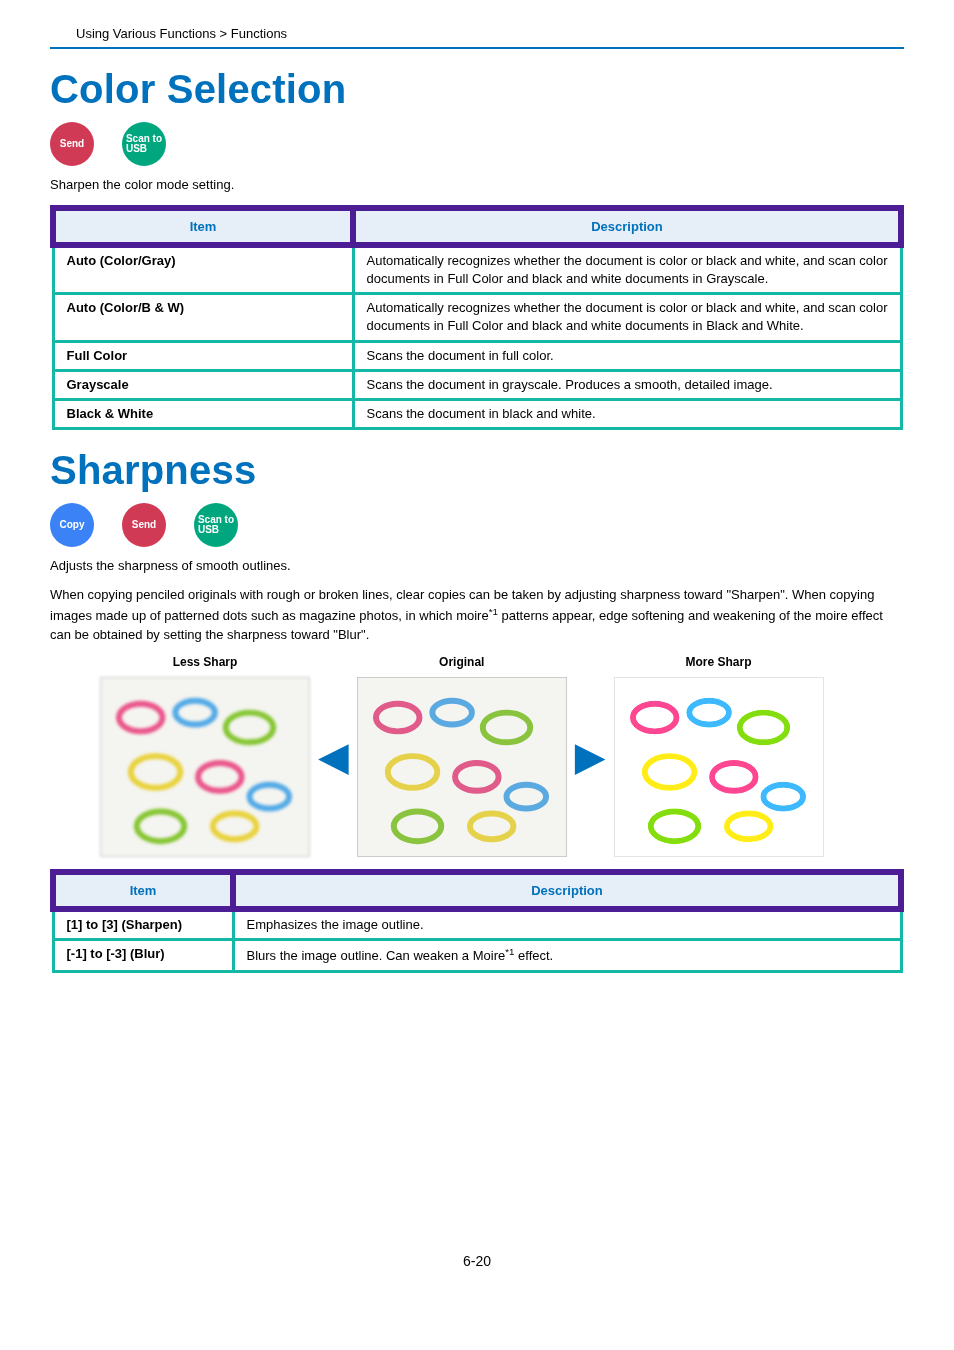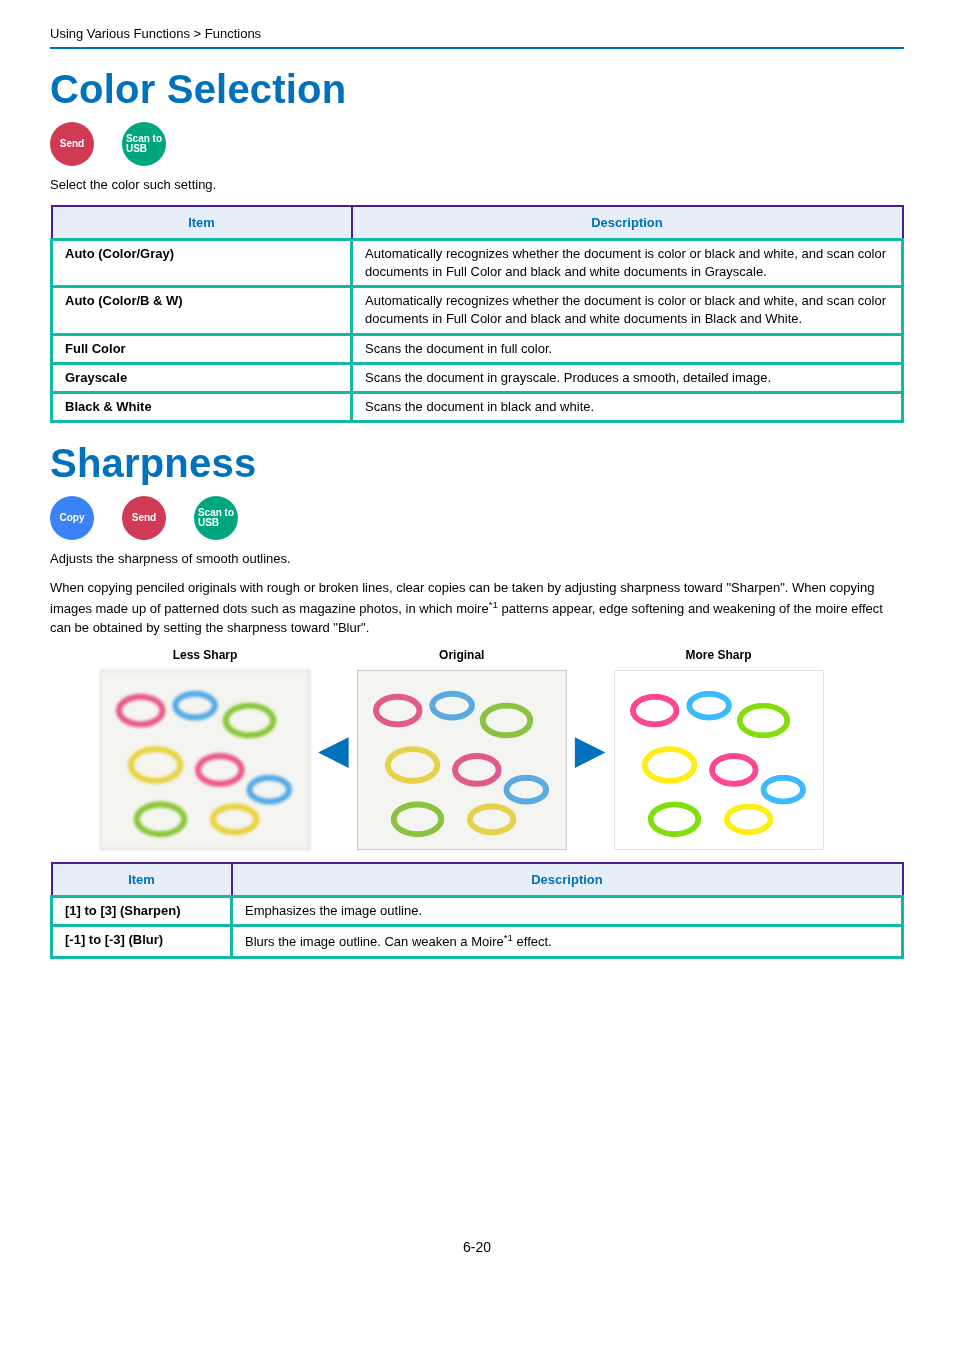--- a/index.html
+++ b/index.html
@@ -12,20 +12,21 @@
     background: #fff;
     width: 954px;
   }
   .page {
     padding: 26px 50px 40px 50px;
   }
   .breadcrumb {
     font-size: 13px;
     margin-bottom: 6px;
     color: #000;
+    margin-left: 26px;
   }
   hr.top-rule {
     border: none;
     border-top: 2px solid #0071bc;
     margin: 0 0 18px 0;
   }
   h1.section-title {
     font-family: Liberation Sans, sans-serif;
     font-size: 40px;
     font-weight: 900;
@@ -65,21 +66,21 @@
     border-collapse: collapse;
     margin: 8px 0 18px 0;
     font-size: 13px;
   }
   table.ftable th {
     background: #e6eff7;
     color: #0071bc;
     font-weight: bold;
     text-align: center;
     padding: 8px 10px;
-    border: 2px solid #4c1d95;
+    border: 6px solid #4c1d95;
   }
   table.ftable td {
     border: 3px solid #14b8a6;
     padding: 4px 12px;
     vertical-align: top;
     line-height: 1.4;
   }
   table.ftable td.item {
     font-weight: bold;
     width: 300px;
@@ -141,21 +142,21 @@
   <div class="breadcrumb">Using Various Functions &gt; Functions</div>
   <hr class="top-rule">
 
   <h1 class="section-title">Color Selection</h1>
 
   <div class="badges">
     <div class="badge send">Send</div>
     <div class="badge scan">Scan to<br>USB</div>
   </div>
 
-  <p class="body-text">Select the color such setting.</p>
+  <p class="body-text">Sharpen the color mode setting.</p>
 
   <table class="ftable">
     <thead>
       <tr>
         <th>Item</th>
         <th>Description</th>
       </tr>
     </thead>
     <tbody>
       <tr>

